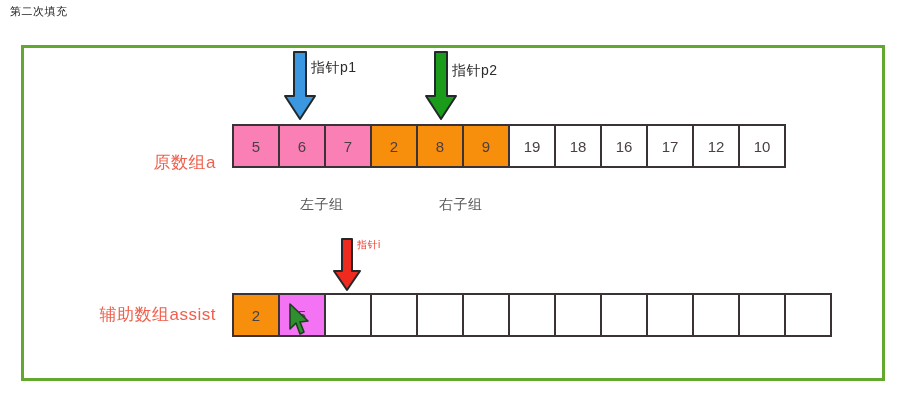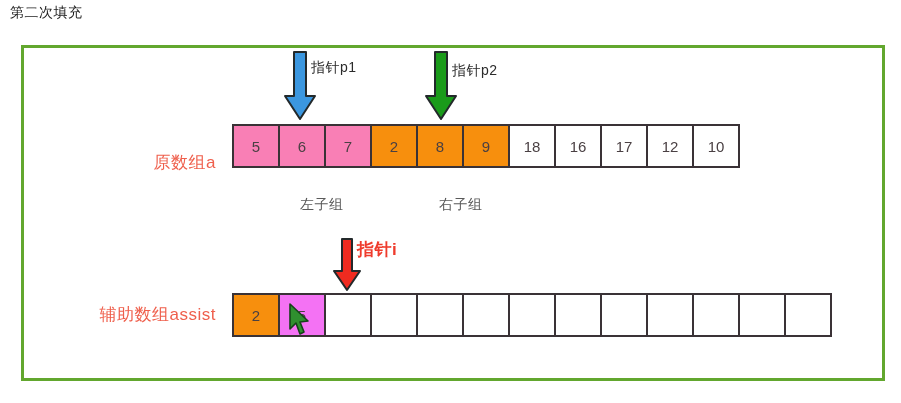--- a/index.html
+++ b/index.html
@@ -12,21 +12,21 @@
     height: 403px;
     position: relative;
     font-family: "Liberation Sans", "DejaVu Sans", sans-serif;
     overflow: hidden;
   }
 
   #page-title {
     position: absolute;
     left: 10px;
     top: 4px;
-    font-size: 14px;
+    font-size: 11px;
     color: #1a1a1a;
     letter-spacing: 0.5px;
     white-space: nowrap;
   }
 
   #frame {
     position: absolute;
     left: 21px;
     top: 45px;
     width: 864px;
@@ -75,21 +75,21 @@
     width: 34px;
   }
   .arrow svg { display: block; }
   .arrow-label {
     position: absolute;
     font-size: 14px;
     white-space: nowrap;
     letter-spacing: 0.5px;
   }
   .lbl-dark { color: #2b2b2b; }
-  .lbl-red  { color: #ef3b2c; font-size: 17px; font-weight: bold; }
+  .lbl-red  { color: #ef3b2c; font-size: 10px; }
 
   
   .subcaption {
     position: absolute;
     font-size: 14px;
     color: #5a5a5a;
     white-space: nowrap;
     letter-spacing: 0.5px;
     margin-left: 24px;
   }
@@ -126,20 +126,21 @@
 <div class="arrow-label lbl-dark" style="left:452px; top:62px;">指针p2</div>
 
 <div class="row-label" style="left:116px; top:131px; width:100px;margin-top:20px;">原数组a</div>
 <div class="cells" id="original-array-cells" style="left:232px; top:124px;">
     <div class="cell pink">5</div>
     <div class="cell pink">6</div>
     <div class="cell pink">7</div>
     <div class="cell orange">2</div>
     <div class="cell orange">8</div>
     <div class="cell orange">9</div>
+    <div class="cell white">19</div>
     <div class="cell white">18</div>
     <div class="cell white">16</div>
     <div class="cell white">17</div>
     <div class="cell white">12</div>
     <div class="cell white">10</div>
   </div>
 
 <div class="subcaption" style="left:276px; top:196px;">左子组</div>
 <div class="subcaption" style="left:415px; top:196px;">右子组</div>
 

